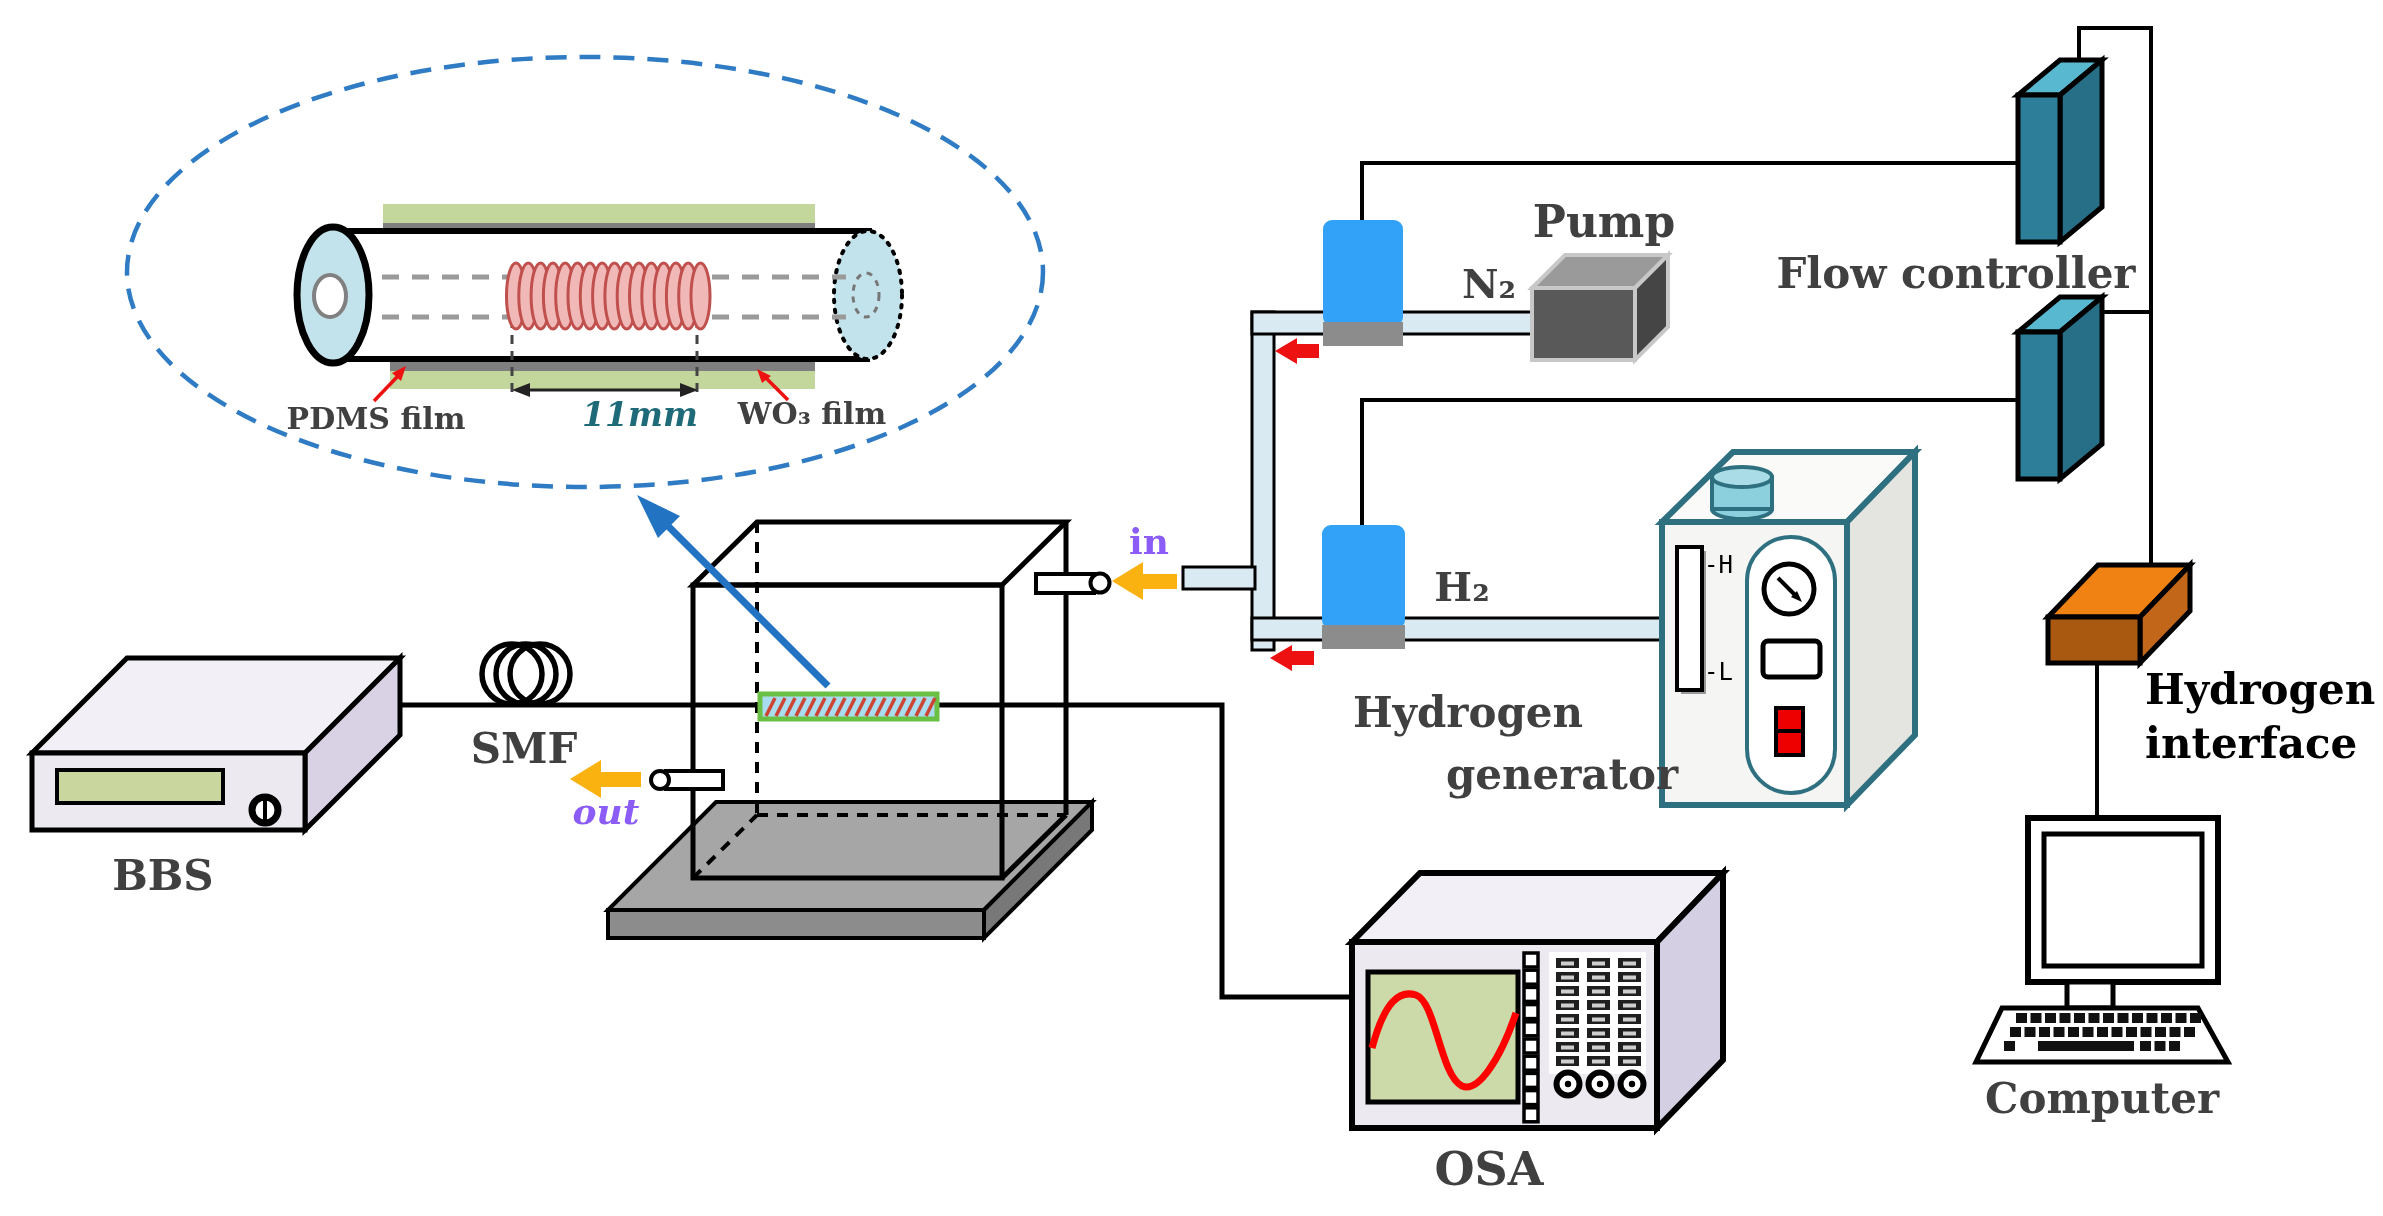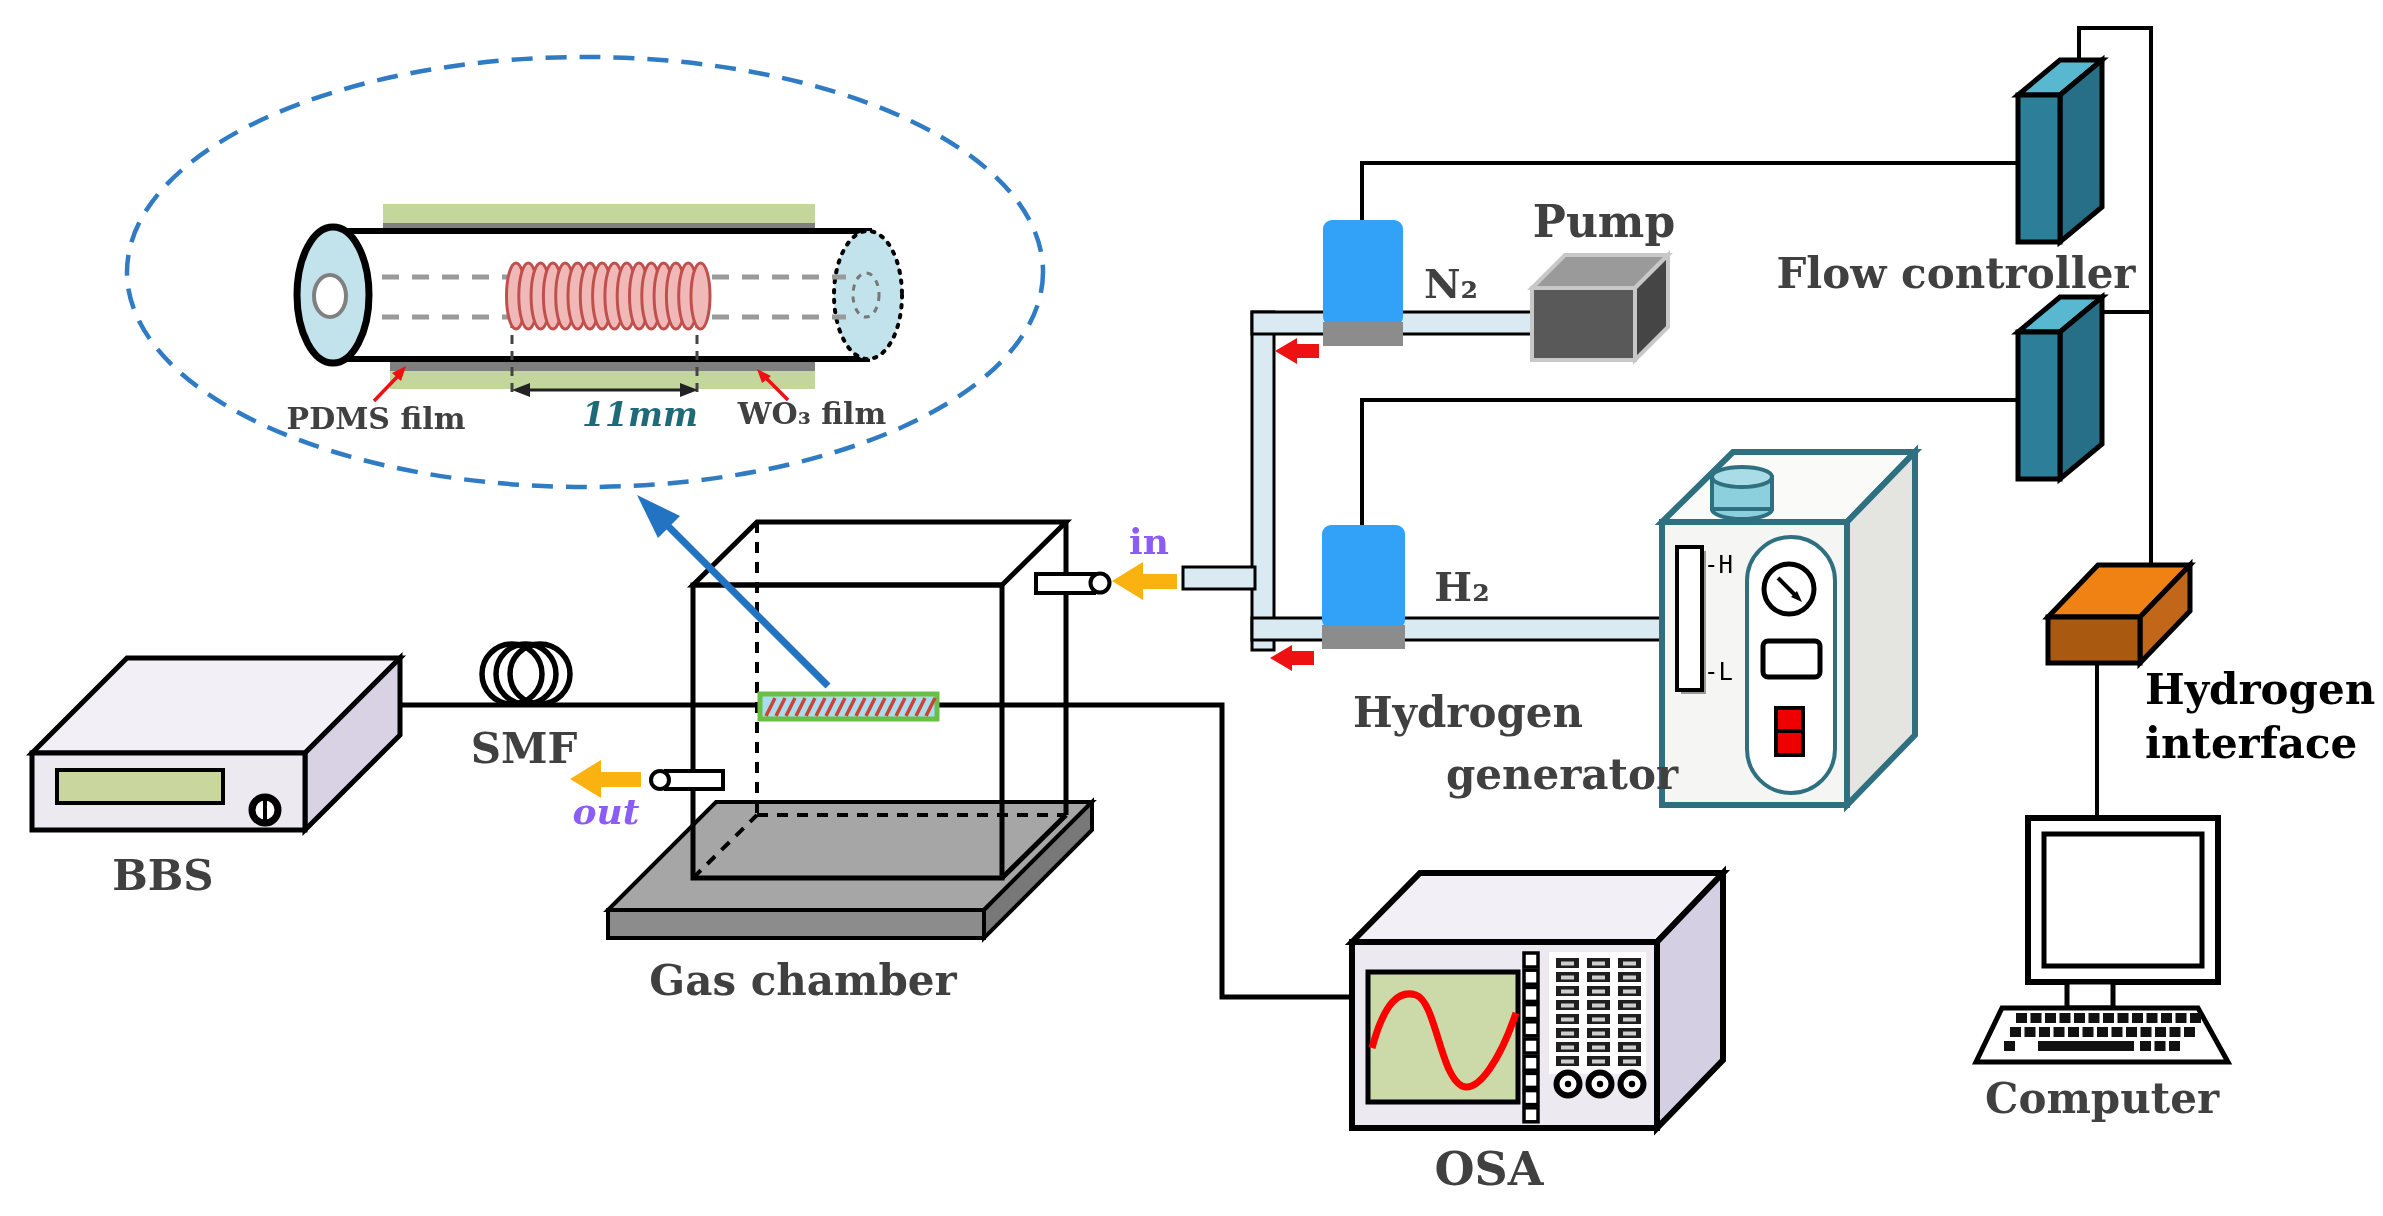--- a/index.html
+++ b/index.html
@@ -342,24 +342,23 @@
 </svg>
 
 <div class="lbl" style="left:376px;top:419px;font-size:30px;">PDMS film</div>
 <div class="lbl" style="left:812px;top:414px;font-size:30px;">WO₃ film</div>
 <div class="lbl teal-it" style="left:604px;top:414px;font-size:33px;">11mm</div>
 
 <div class="lbl" style="left:163px;top:876px;font-size:42px;">BBS</div>
 <div class="lbl" style="left:524px;top:749px;font-size:42px;">SMF</div>
 <div class="lbl yellow" style="left:606px;top:811px;font-size:36px;font-style:italic;">out</div>
 <div class="lbl yellow" style="left:1149px;top:541px;font-size:36px;">in</div>
-<div class="lbl" style="left:803px;top:981px;font-size:42px;">Gas chamber</div>
 <div class="lbl" style="left:1489px;top:1169px;font-size:46px;">OSA</div>
 <div class="lbl" style="left:1604px;top:222px;font-size:44px;">Pump</div>
-<div class="lbl" style="left:1451px;top:284px;font-size:40px;">N₂</div>
+<div class="lbl" style="left:1489px;top:284px;font-size:40px;">N₂</div>
 <div class="lbl" style="left:1462px;top:587px;font-size:40px;">H₂</div>
 <div class="lbl" style="left:1956px;top:274px;font-size:42px;">Flow controller</div>
 <div class="lbl" style="left:1468px;top:713px;font-size:42px;">Hydrogen</div>
 <div class="lbl" style="left:1535px;top:775px;font-size:42px;margin-left:27px;">generator</div>
 <div class="lbl-left" style="left:2145px;top:690px;font-size:42px;">Hydrogen</div>
 <div class="lbl-left" style="left:2145px;top:744px;font-size:42px;">interface</div>
 <div class="lbl" style="left:2102px;top:1099px;font-size:42px;">Computer</div>
 <div class="lbl-left gaugemark" style="left:1704px;top:565px;font-size:24px;">-H</div>
 <div class="lbl-left gaugemark" style="left:1704px;top:672px;font-size:24px;">-L</div>
 

